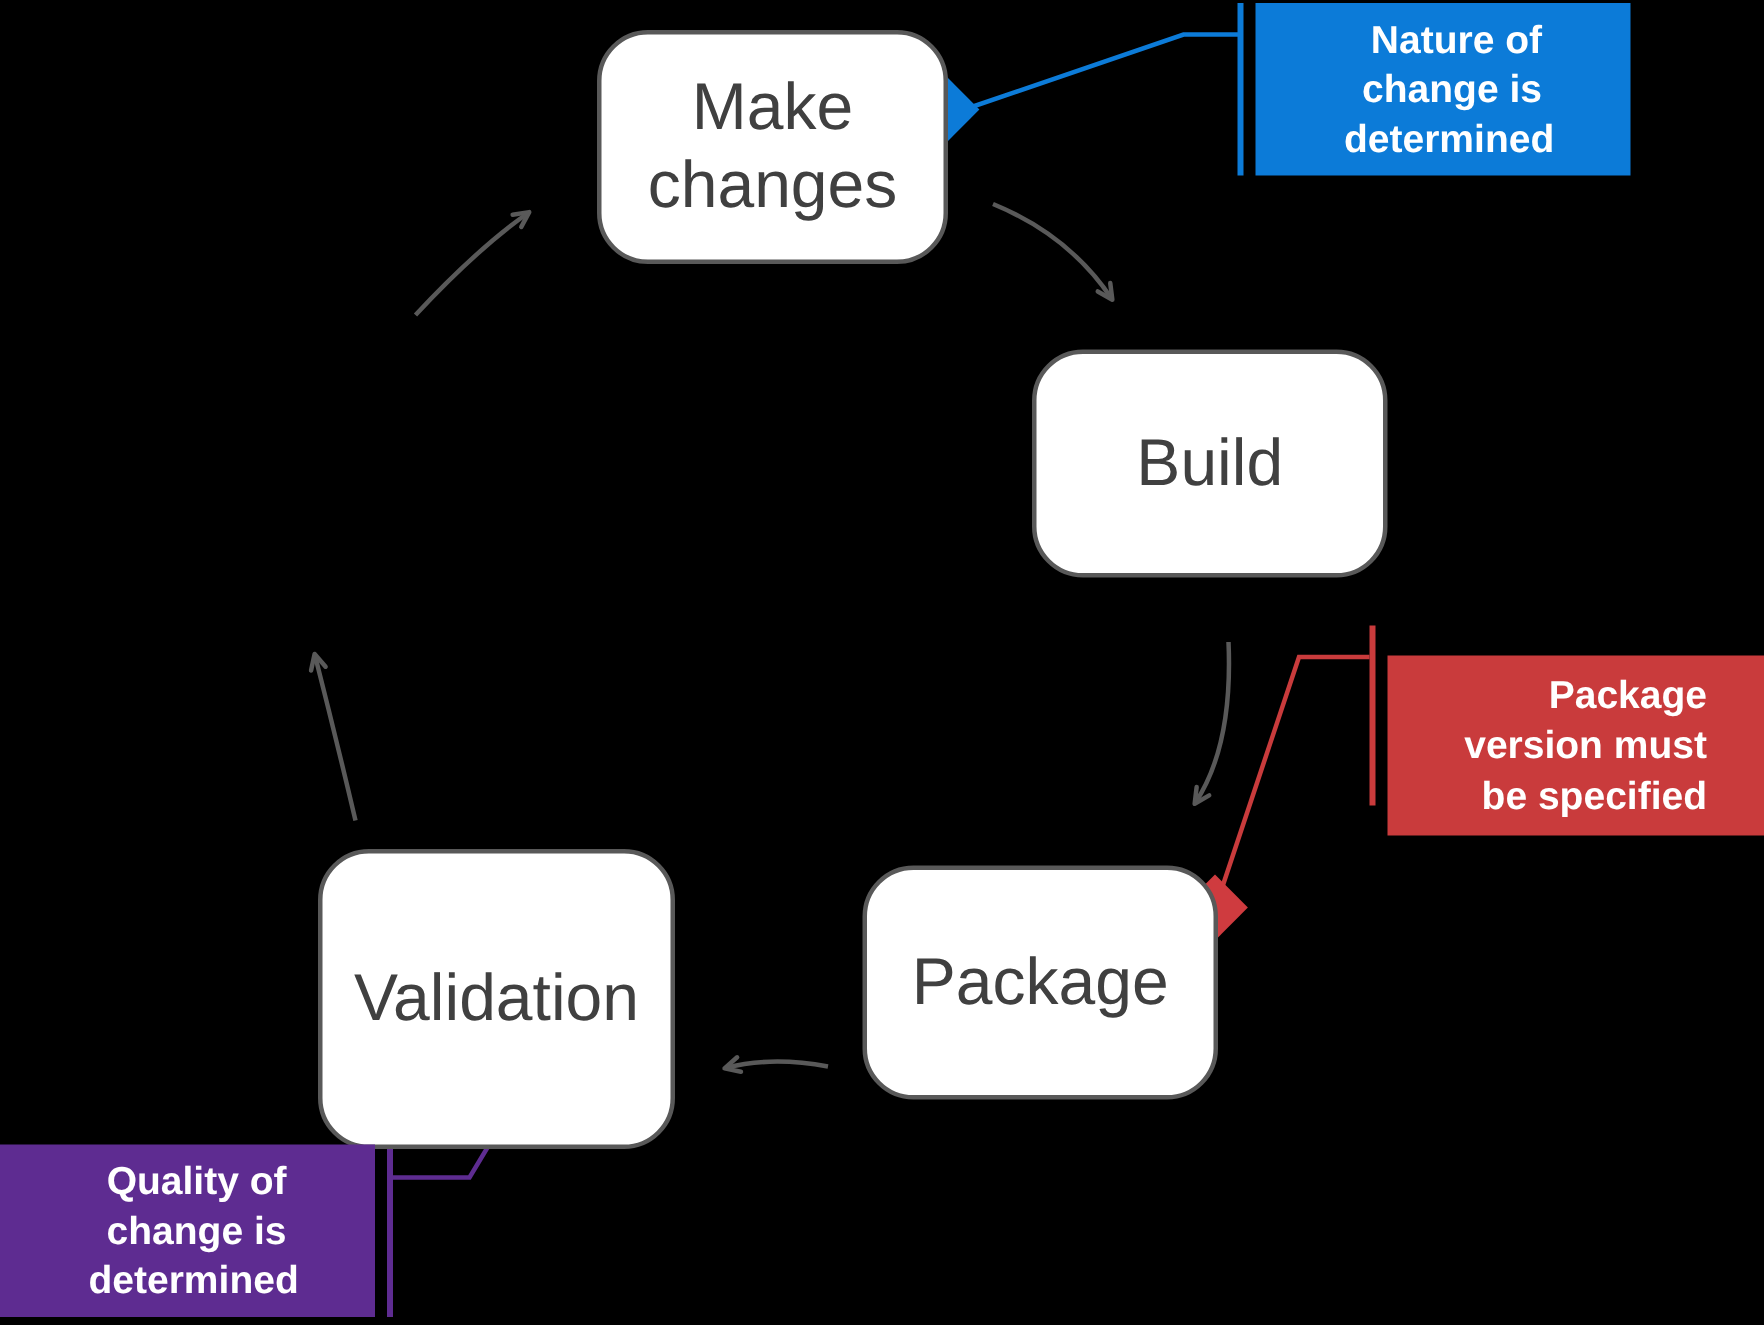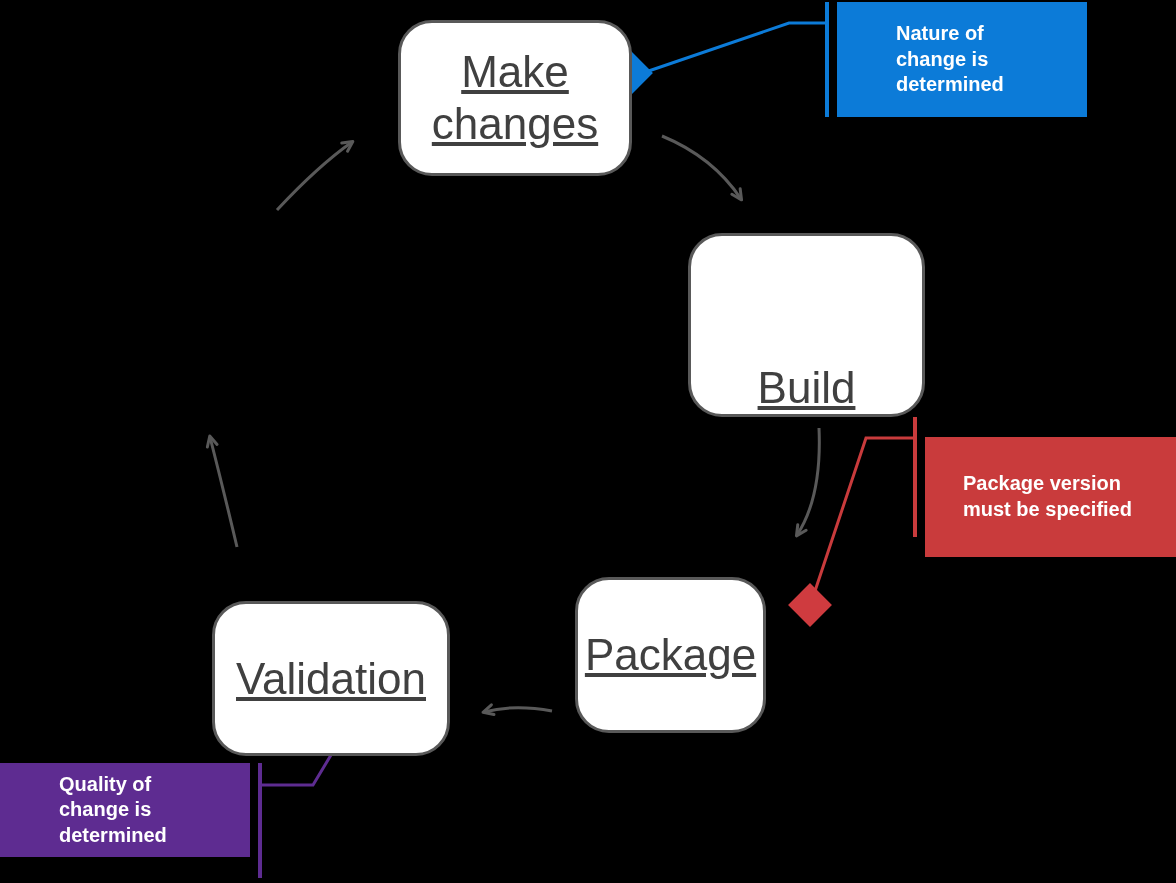--- a/index.html
+++ b/index.html
@@ -31,29 +31,29 @@
     position:absolute;
     background:var(--node-fill);
     border:3px solid var(--node-border);
     border-radius:34px;
     display:flex;align-items:center;justify-content:center;
     text-align:center;
     color:var(--node-text);
     font-size:44px;
     line-height:1.18;
   }
-  .node .label{max-width:200px;text-decoration:underline;}
+  .node .label{max-width:200px;}
 
   
   .callout{
     position:absolute;
     display:flex;align-items:center;justify-content:center;
-    text-align:left;
+    text-align:right;
     color:var(--callout-text);
-    font-size:20px;
+    font-size:26px;
     font-weight:600;
     line-height:1.28;
   }
   .callout .ctext{max-width:180px;}
   .callout-blue{background:var(--blue);}
   .callout-red{background:var(--red);margin-top:20px;}
   .callout-purple{background:var(--purple);}
   .callout-blue .ctext,.callout-purple .ctext{max-width:132px;}
   .callout-red .ctext{max-width:175px;}
 
@@ -98,38 +98,38 @@
 
     <polyline class="pline" points="334,750 313,785 262,785"></polyline>
     <line class="pbar" x1="260" y1="763" x2="260" y2="878"></line>
     <rect class="d-purple" x="319.5" y="716.5" width="31" height="31" transform="rotate(45 335 732)"></rect>
   </svg>
 
   <div class="node" style="left:398px;top:20px;width:234px;height:156px;">
     <span class="label">Make changes</span>
   </div>
 
-  <div class="node" style="left:688px;top:233px;width:237px;height:184px;align-items:flex-end;">
+  <div class="node" style="left:688px;top:233px;width:237px;height:152px;">
     <span class="label">Build</span>
   </div>
 
 
-  <div class="node" style="left:575px;top:577px;width:191px;height:156px;">
+  <div class="node" style="left:575px;top:577px;width:237px;height:156px;">
     <span class="label">Package</span>
   </div>
 
-  <div class="node" style="left:212px;top:601px;width:238px;height:155px;">
+  <div class="node" style="left:212px;top:566px;width:238px;height:200px;">
     <span class="label">Validation</span>
   </div>
 
   <div class="callout callout-blue" style="left:837px;top:2px;width:250px;height:115px;">
     <span class="ctext">Nature of change is determined</span>
   </div>
 
   <div class="callout callout-red" style="left:925px;top:417px;width:251px;height:120px;">
     <span class="ctext"><span>Package version</span> <b>must</b> <span>be specified</span></span>
   </div>
 
-  <div class="callout callout-purple" style="left:0px;top:763px;width:250px;height:94px;">
+  <div class="callout callout-purple" style="left:0px;top:763px;width:250px;height:115px;">
     <span class="ctext">Quality of change is determined</span>
   </div>
 
 </div>
 
 </body></html>

